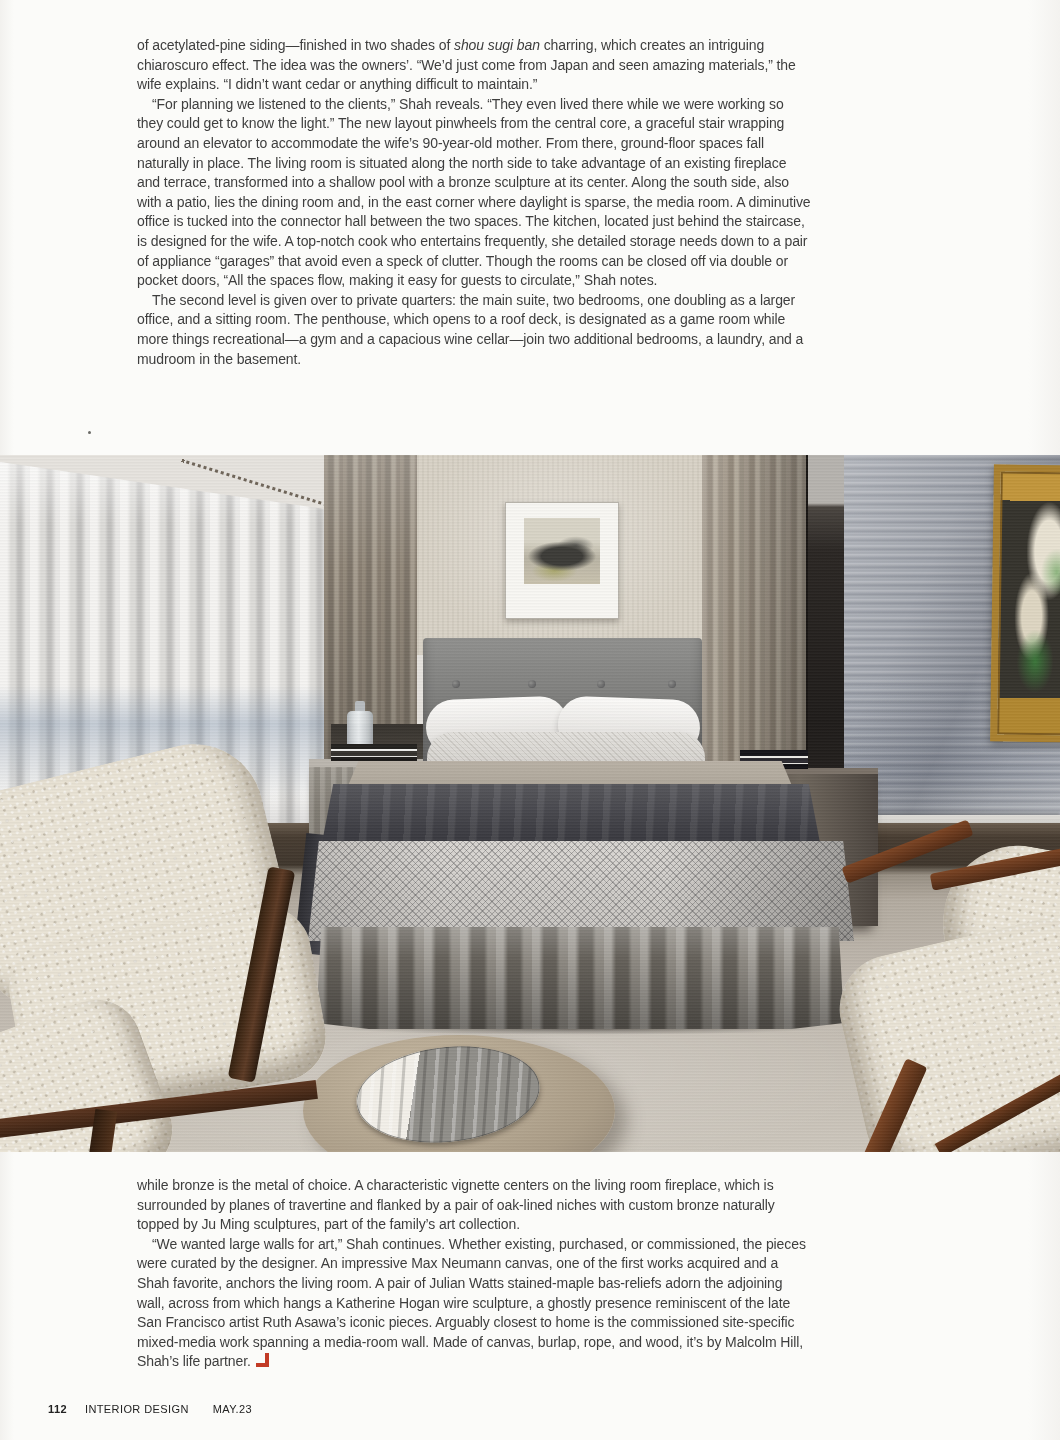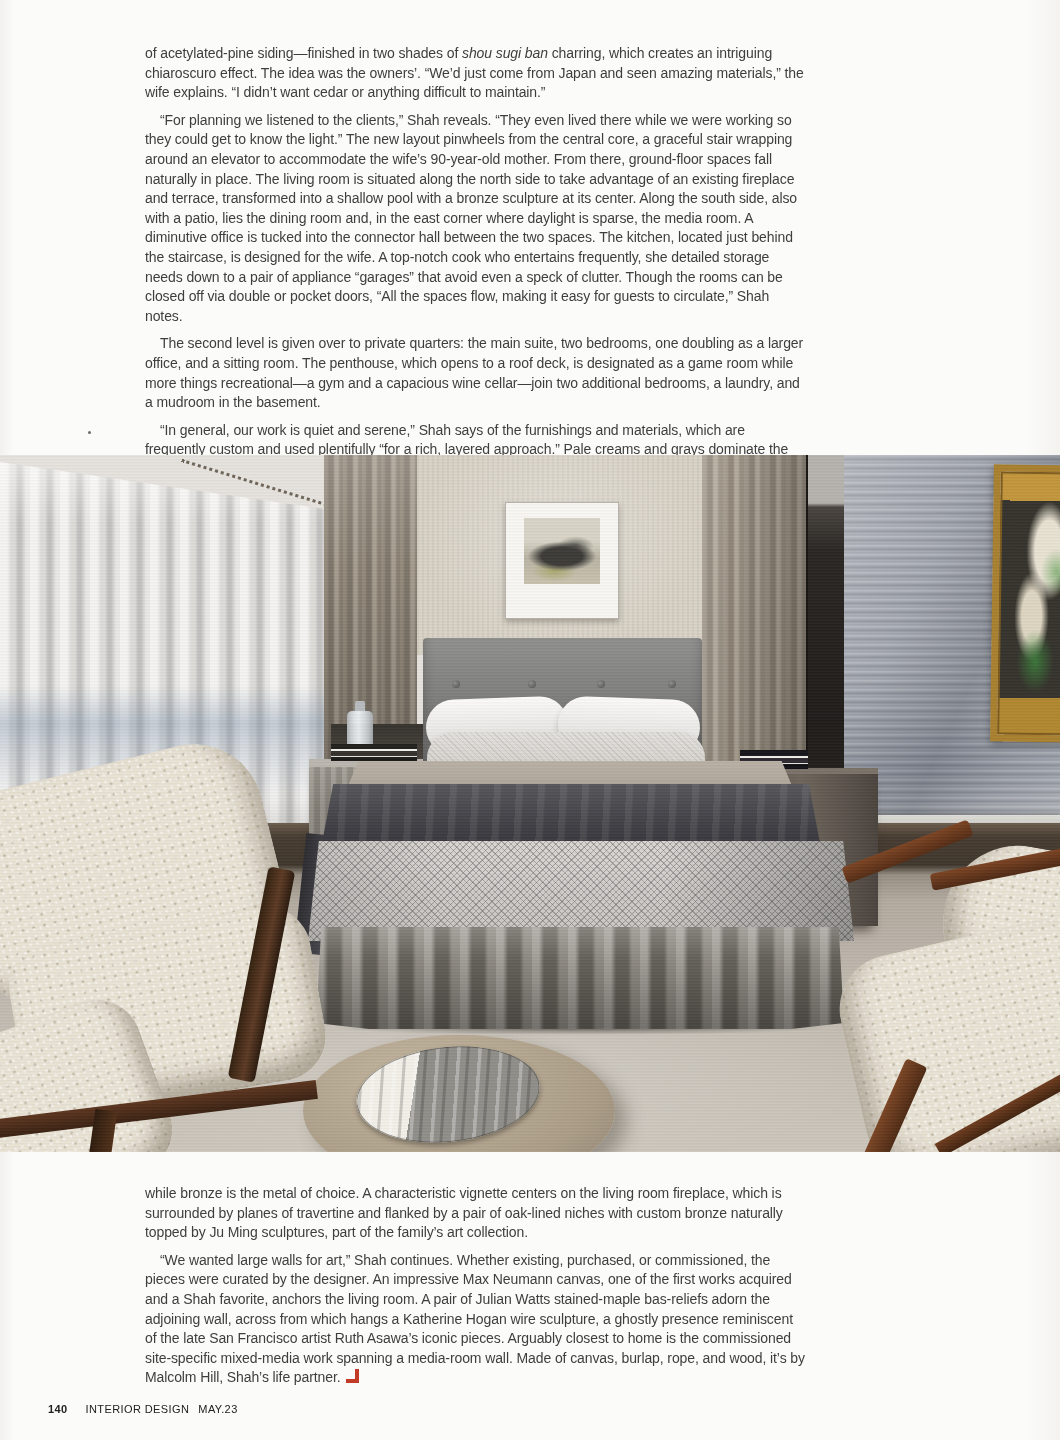--- a/index.html
+++ b/index.html
@@ -5,31 +5,31 @@
   html,body{margin:0;padding:0;}
   body{
     width:1060px;height:1440px;position:relative;overflow:hidden;
     background:linear-gradient(90deg,#f2f1ee 0,#fbfbf9 14px,#fbfbf9 97%,#f3f2ef 100%);
     font-family:"Liberation Sans",sans-serif;color:#3b3b3b;
   }
   
   .text-block{position:absolute;left:137px;width:676px;font-size:14px;line-height:19.6px;letter-spacing:-0.1px;color:#3e3e3e;}
   .text-block.top{top:36px;}
   .text-block.bottom{top:1176px;}
-  .text-block p{margin:8px;}
+  .text-block p{margin:0;}
   .text-block p.ind{text-indent:15px;}
   .text-block em{font-style:italic;}
   .endmark{display:inline-block;width:9px;height:10px;margin-left:5px;
     border-right:4px solid #c23b26;border-bottom:4px solid #c23b26;
     transform:translateY(1px);}
   .speck{position:absolute;left:88px;top:431px;width:3px;height:3px;border-radius:50%;background:#6a6a66;}
   
   footer{position:absolute;left:48px;top:1403px;font-size:11px;letter-spacing:.4px;color:#222;}
   footer .pn{font-weight:bold;margin-right:18px;}
-  footer .mag{margin-right:9px;}
+  footer .mag{margin-right:24px;}
   
   #photo{position:absolute;left:0;top:455px;width:1060px;height:697px;margin:0;overflow:hidden;
     background:#e6e3de;}
   #photo .el{position:absolute;}
   .grain{left:0;top:0;width:1060px;height:697px;z-index:60;pointer-events:none;
     background:repeating-linear-gradient(0deg,rgba(255,255,255,.03) 0 1px,rgba(0,0,0,.03) 2px 3px);}
   
   .curtains{left:0;top:0;width:324px;height:384px;
     clip-path:polygon(0 7px,100% 54px,100% 100%,0 100%);
     background:
@@ -186,21 +186,20 @@
 </style>
 </head>
 <body>
 
 <div class="speck"></div>
 
 <section class="text-block top">
   <p><span>of acetylated-pine siding—finished in two shades of </span><em>shou sugi ban</em><span> charring, which creates an intriguing chiaroscuro effect. The idea was the owners’. “We’d just come from Japan and seen amazing materials,” the wife explains. “I didn’t want cedar or anything difficult to maintain.”</span></p>
   <p class="ind">“For planning we listened to the clients,” Shah reveals. “They even lived there while we were working so they could get to know the light.” The new layout pinwheels from the central core, a graceful stair wrapping around an elevator to accommodate the wife’s 90-year-old mother. From there, ground-floor spaces fall naturally in place. The living room is situated along the north side to take advantage of an existing fireplace and terrace, transformed into a shallow pool with a bronze sculpture at its center. Along the south side, also with a patio, lies the dining room and, in the east corner where daylight is sparse, the media room. A diminutive office is tucked into the connector hall between the two spaces. The kitchen, located just behind the staircase, is designed for the wife. A top-notch cook who entertains frequently, she detailed storage needs down to a pair of appliance “garages” that avoid even a speck of clutter. Though the rooms can be closed off via double or pocket doors, “All the spaces flow, making it easy for guests to circulate,” Shah notes.</p>
   <p class="ind">The second level is given over to private quarters: the main suite, two bedrooms, one doubling as a larger office, and a sitting room. The penthouse, which opens to a roof deck, is designated as a game room while more things recreational—a gym and a capacious wine cellar—join two additional bedrooms, a laundry, and a mudroom in the basement.</p>
-  <p class="ind">“In general, our work is quiet and serene,” Shah says of the furnishings and materials, which are frequently custom and used plentifully “for a rich, layered approach.” Pale creams and grays dominate the color palette,</p>
 </section>
 
 <figure id="photo">
   <div class="el curtains"></div>
   <div class="el curtain-track"></div>
   <div class="el wood-panel-left"></div>
   <div class="el upholstered-wall"></div>
   <div class="el framed-artwork">
     <div class="el artwork-image"></div>
   </div>
@@ -253,14 +252,14 @@
 
   <div class="el grain"></div>
 </figure>
 
 <section class="text-block bottom">
   <p>while bronze is the metal of choice. A characteristic vignette centers on the living room fireplace, which is surrounded by planes of travertine and flanked by a pair of oak-lined niches with custom bronze naturally topped by Ju Ming sculptures, part of the family’s art collection.</p>
   <p class="ind"><span>“We wanted large walls for art,” Shah continues. Whether existing, purchased, or commissioned, the pieces were curated by the designer. An impressive Max Neumann canvas, one of the first works acquired and a Shah favorite, anchors the living room. A pair of Julian Watts stained-maple bas-reliefs adorn the adjoining wall, across from which hangs a Katherine Hogan wire sculpture, a ghostly presence reminiscent of the late San Francisco artist Ruth Asawa’s iconic pieces. Arguably closest to home is the commissioned site-specific mixed-media work spanning a media-room wall. Made of canvas, burlap, rope, and wood, it’s by Malcolm Hill, Shah’s life partner.</span><span class="endmark"></span></p>
 </section>
 
 <footer>
-  <span class="pn">140</span><span class="mag">INTERIOR DESIGN</span><span class="iss">MAY.23</span>
+  <span class="pn">112</span><span class="mag">INTERIOR DESIGN</span><span class="iss">MAY.23</span>
 </footer>
 
 </body></html>

